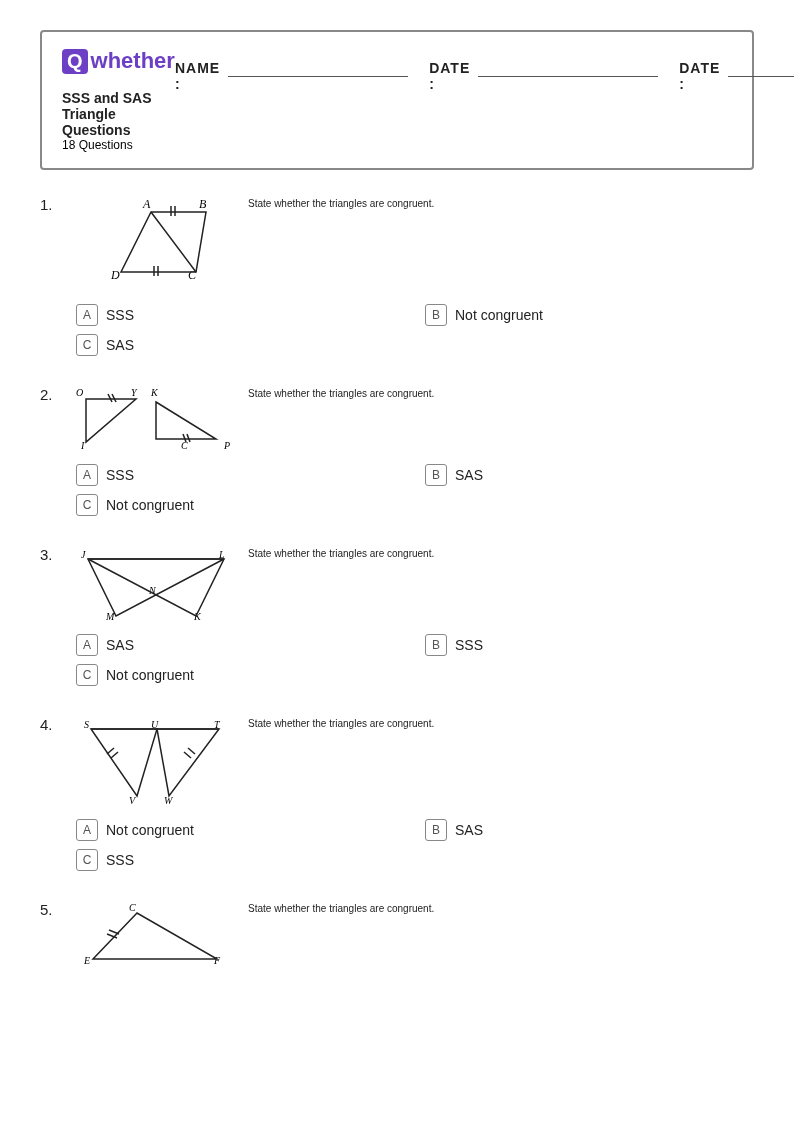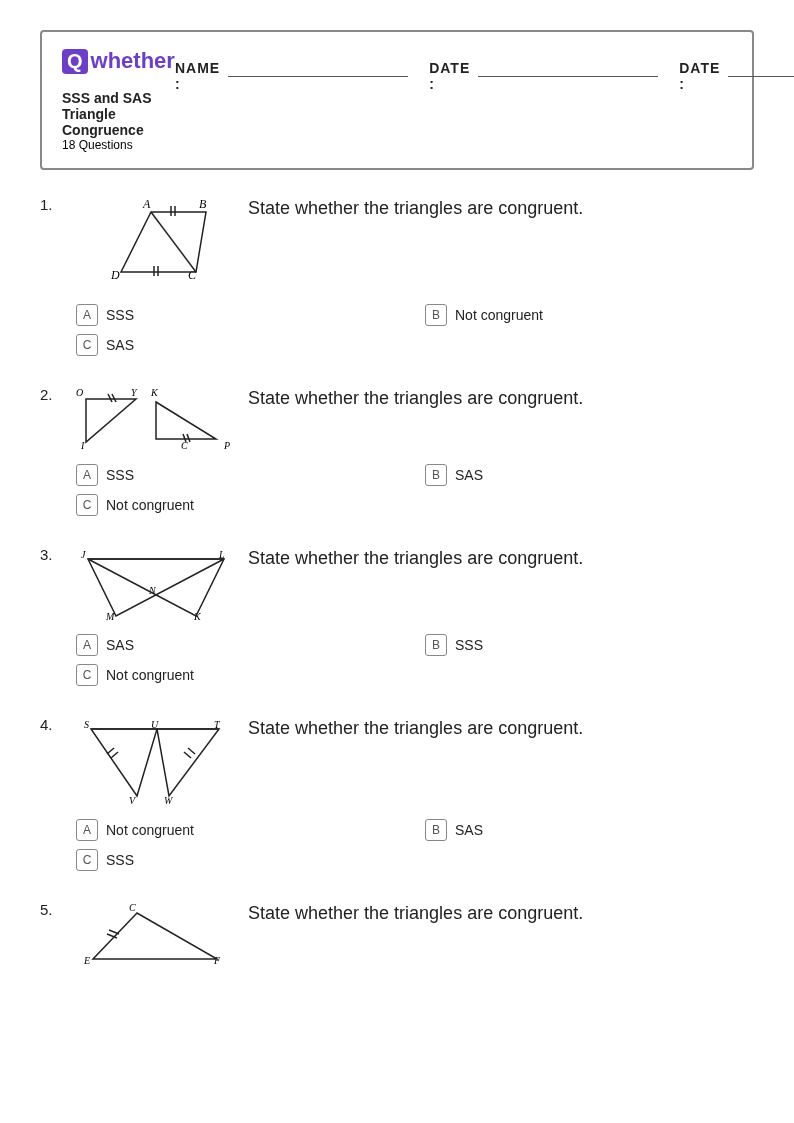--- a/index.html
+++ b/index.html
@@ -117,21 +117,21 @@
 
     .question-figure {
       min-width: 160px;
       width: 160px;
       display: flex;
       align-items: center;
       justify-content: center;
     }
 
     .question-text {
-      font-size: 18px;
+      font-size: 10px;
       font-family: Arial, sans-serif;
       padding-top: 4px;
       flex: 1;
     }
 
     
     .options-grid {
       display: grid;
       grid-template-columns: 1fr 1fr;
       gap: 8px 20px;
@@ -170,21 +170,21 @@
 <body>
 
 <div class="page">
 
   <div class="header-box">
     <div class="header-left">
       <div class="quizizz-logo">
         <span class="q-icon">Q</span>
           <span>whether</span>
       </div>
-      <div class="header-quiz-title">SSS and SAS Triangle Congruence</div>
+      <div class="header-quiz-title">SSS and SAS Triangle Questions</div>
       <div class="header-quiz-subtitle">18 Questions</div>
     </div>
     <div class="header-right">
       <div class="header-field">
         <span>NAME :</span>
         <div class="field-line"></div>
       </div>
       <div class="header-field">
         <span>DATE :</span>
         <div class="field-line"></div>

